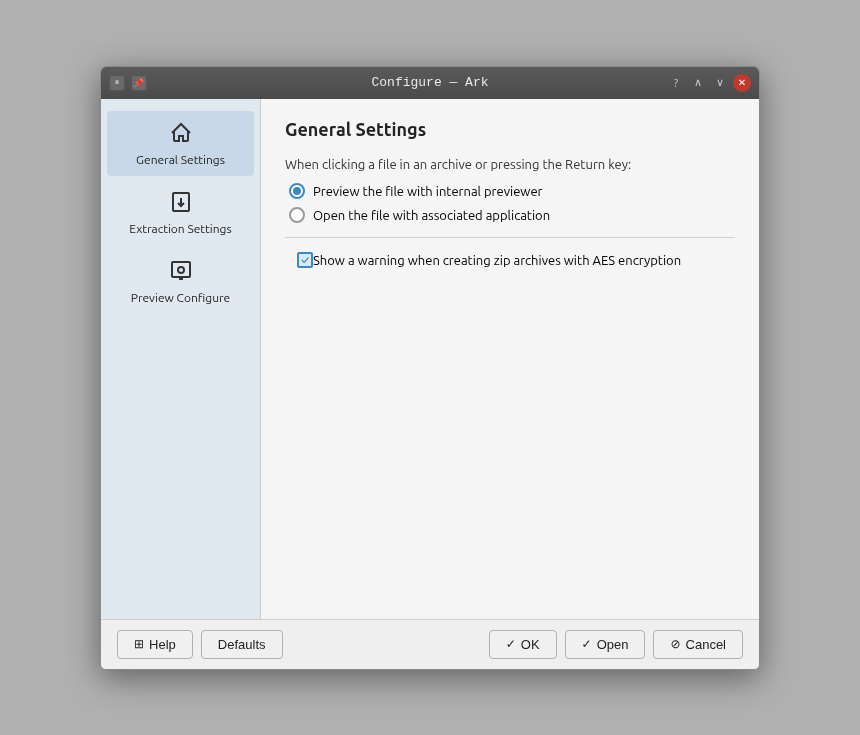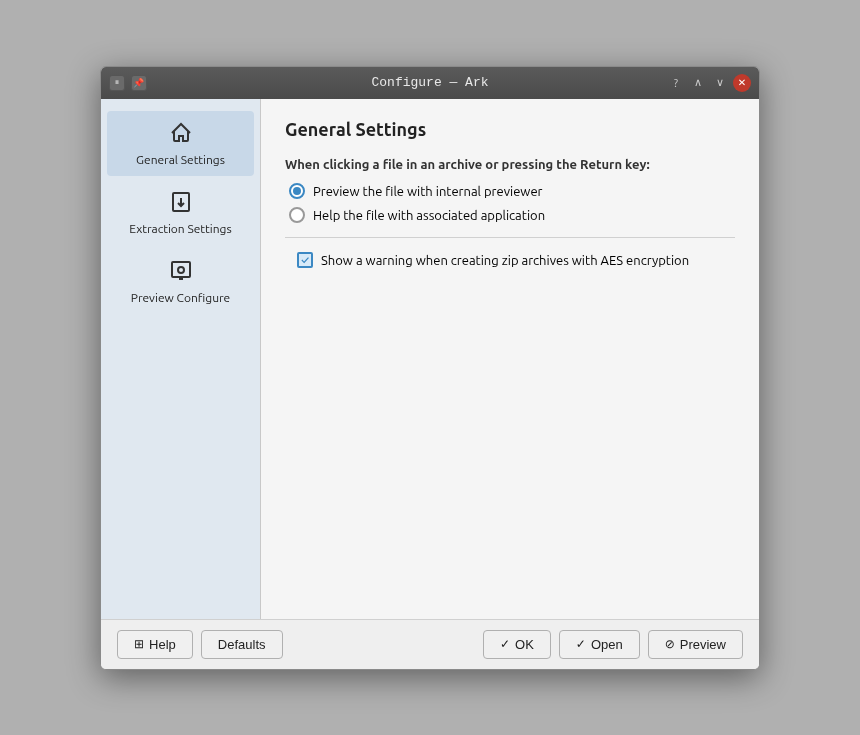--- a/index.html
+++ b/index.html
@@ -148,21 +148,20 @@
       font-size: 18px;
       font-weight: 600;
       color: #222;
       margin-bottom: 18px;
     }
 
     .section-label {
       color: #333;
       margin-bottom: 12px;
       font-size: 13px;
-      font-weight: bold;
     }
 
     .radio-group {
       display: flex;
       flex-direction: column;
       gap: 8px;
       margin-bottom: 14px;
       margin-left: 4px;
     }
 
@@ -199,21 +198,21 @@
 
     .divider {
       border: none;
       border-top: 1px solid #d0d0d0;
       margin: 10px 0 14px 0;
     }
 
     .checkbox-item {
       display: flex;
       align-items: center;
-      gap: 8px;
+      gap: 0;
       cursor: pointer;
       margin-left: 4px;
       padding-left: 8px;
     }
 
     .checkbox-box {
       width: 16px;
       height: 16px;
       border: 2px solid #3b88c3;
       background: #d8eaf8;
@@ -340,21 +339,21 @@
 
       <div class="radio-group">
 
         <label class="radio-item">
           <div class="radio-circle checked"></div>
           <span>Preview the file with internal previewer</span>
         </label>
 
         <label class="radio-item">
           <div class="radio-circle"></div>
-          <span>Help the file with associated application</span>
+          <span>Open the file with associated application</span>
         </label>
 
       </div>
 
       <hr class="divider">
 
       <label class="checkbox-item">
         <div class="checkbox-box checked"></div>
         <span>Show a warning when creating zip archives with AES encryption</span>
       </label>
@@ -378,19 +377,19 @@
       <button class="btn">
         <span class="btn-icon">✓</span>
         <span>OK</span>
       </button>
       <button class="btn">
         <span class="btn-icon">✓</span>
         <span>Open</span>
       </button>
       <button class="btn">
         <span class="btn-icon">⊘</span>
-        <span>Preview</span>
+        <span>Cancel</span>
       </button>
     </div>
 
   </div>
 
 </div>
 
 </body></html>

